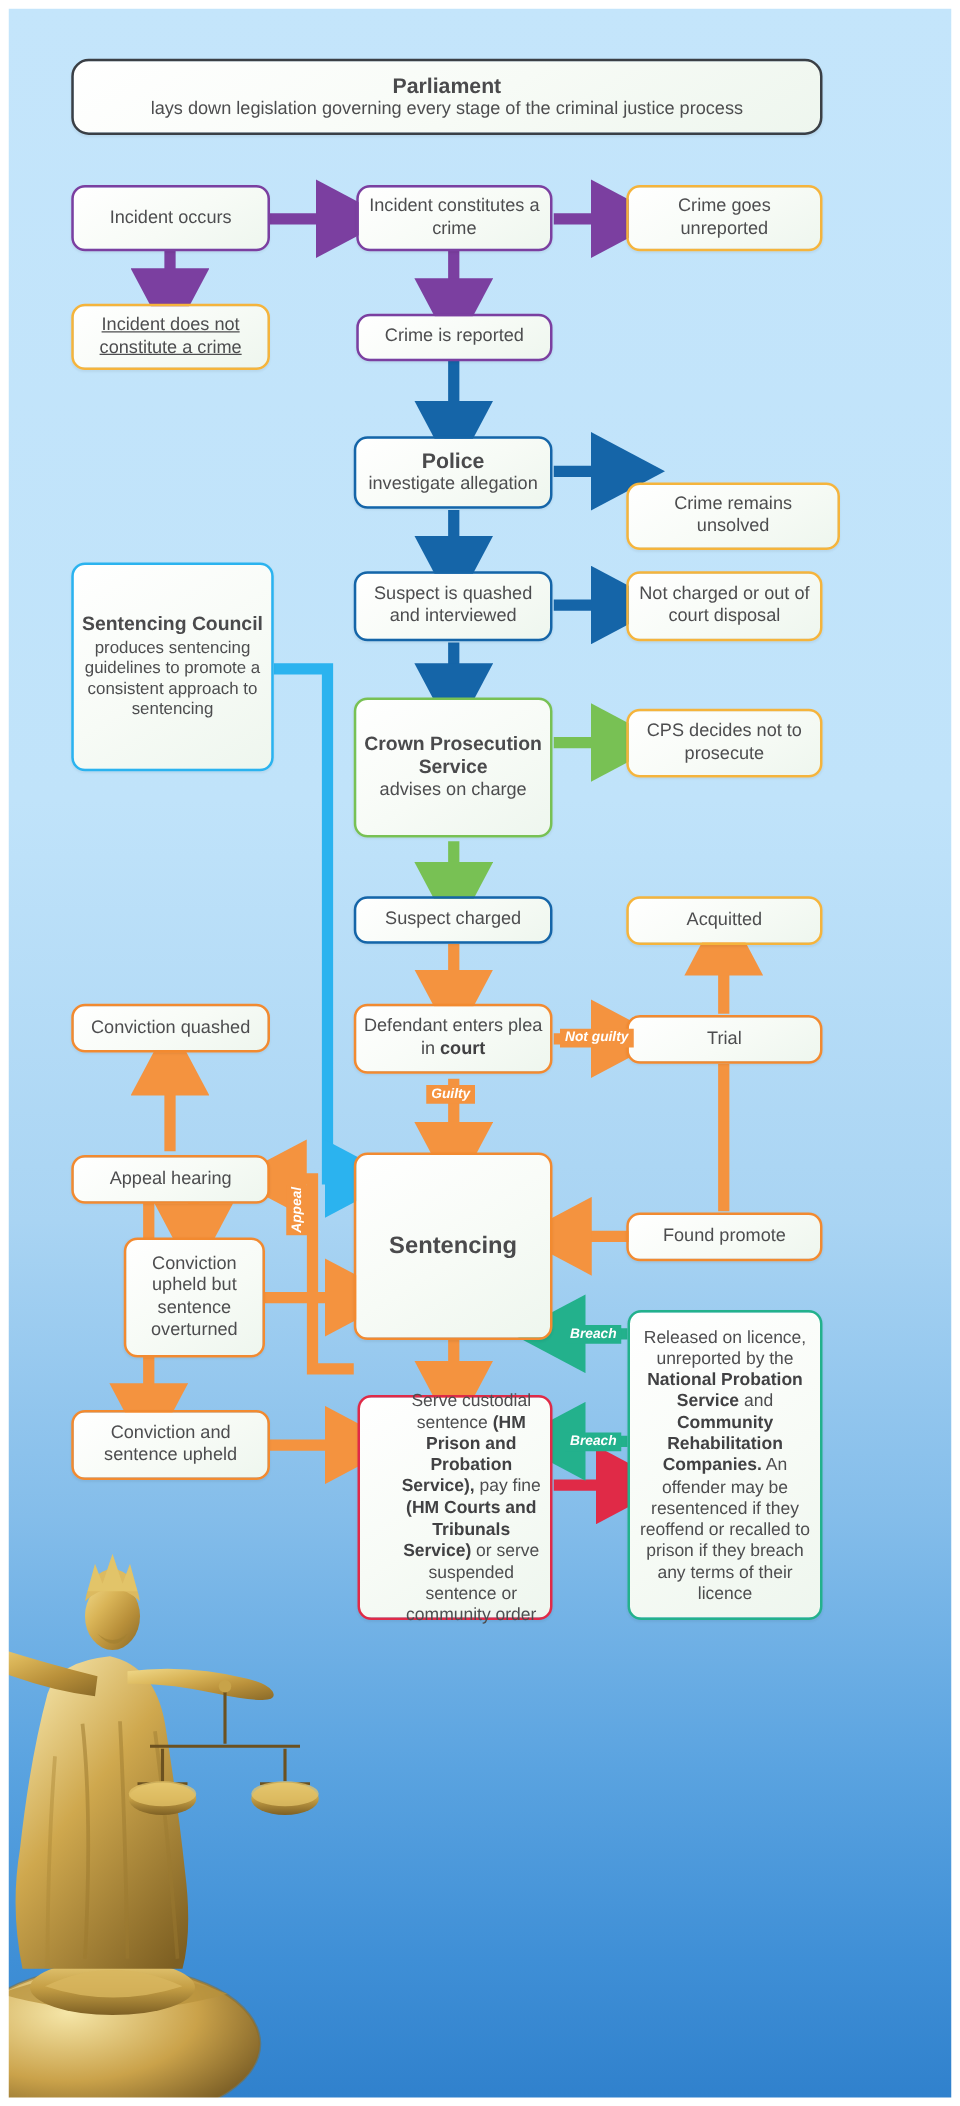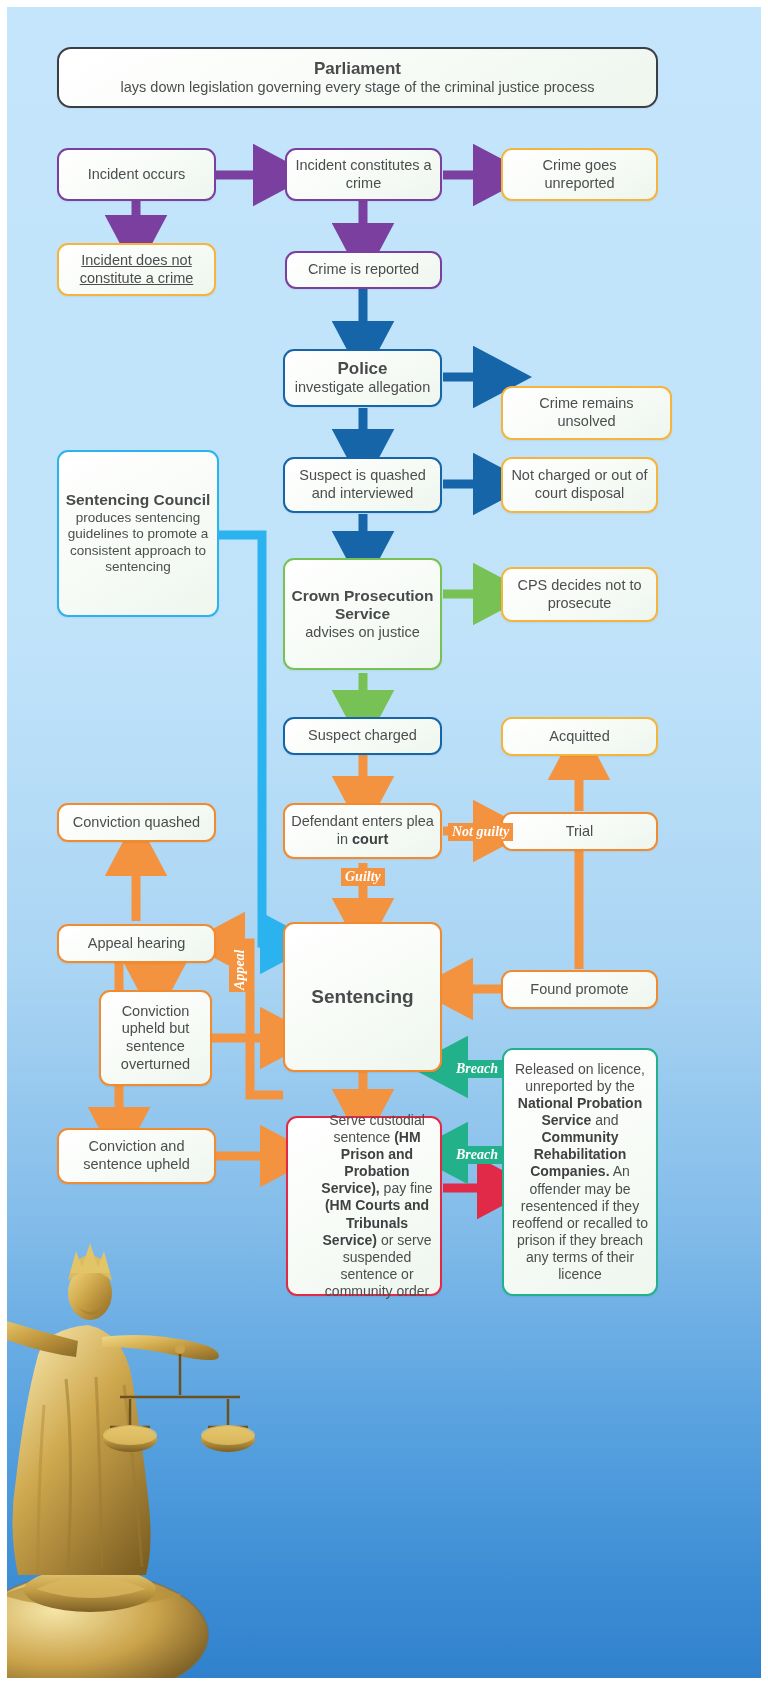--- a/index.html
+++ b/index.html
@@ -39,23 +39,22 @@
   .b-red{border-color:#e02a47;padding-left:32px;}
   .b-teal{border-color:#23b18c;}
   .hdr{font-weight:bold;color:#4a4a4c;font-size:17px;display:block;line-height:1.18;}
   .hdr-sm{font-weight:bold;color:#4a4a4c;font-size:15.5px;display:block;line-height:1.2;}
   b{color:#414143;}
 
   
   .conn{position:absolute;z-index:10;}
   .lbl{
     position:absolute;z-index:30;color:#ffffff;font-style:italic;
-    font-size:14px;font-weight:bold;padding:1.5px 4px 2px;line-height:1;
+    font-size:11px;font-weight:bold;padding:1.5px 4px 2px;line-height:1;
     white-space:nowrap;
-    font-family:Liberation Serif, serif;
   }
   .lbl-o{background:#f4933f;}
   .lbl-t{background:#23b18c;}
   .vert{transform:rotate(180deg);writing-mode:vertical-rl;}
 </style>
 </head>
 <body>
 
 <div id="stage">
 
@@ -237,21 +236,21 @@
   <div class="box b-cyan" style="left:57px;top:450px;width:162px;height:167px;font-size:13.5px;">
     <span class="t">
       <span class="hdr-sm">Sentencing Council</span>
       <span>produces sentencing guidelines to promote a consistent approach to sentencing</span>
     </span>
   </div>
 
   <div class="box b-green" style="left:283px;top:558px;width:159px;height:112px;">
     <span class="t">
       <span class="hdr-sm">Crown Prosecution Service</span>
-      <span>advises on justice</span>
+      <span>advises on charge</span>
     </span>
   </div>
 
   <div class="box b-gold" style="left:501px;top:567px;width:157px;height:55px;">
     <span class="t">CPS decides not to prosecute</span>
   </div>
 
   <div class="box b-blue" style="left:283px;top:717px;width:159px;height:38px;">
     <span class="t">Suspect charged</span>
   </div>

